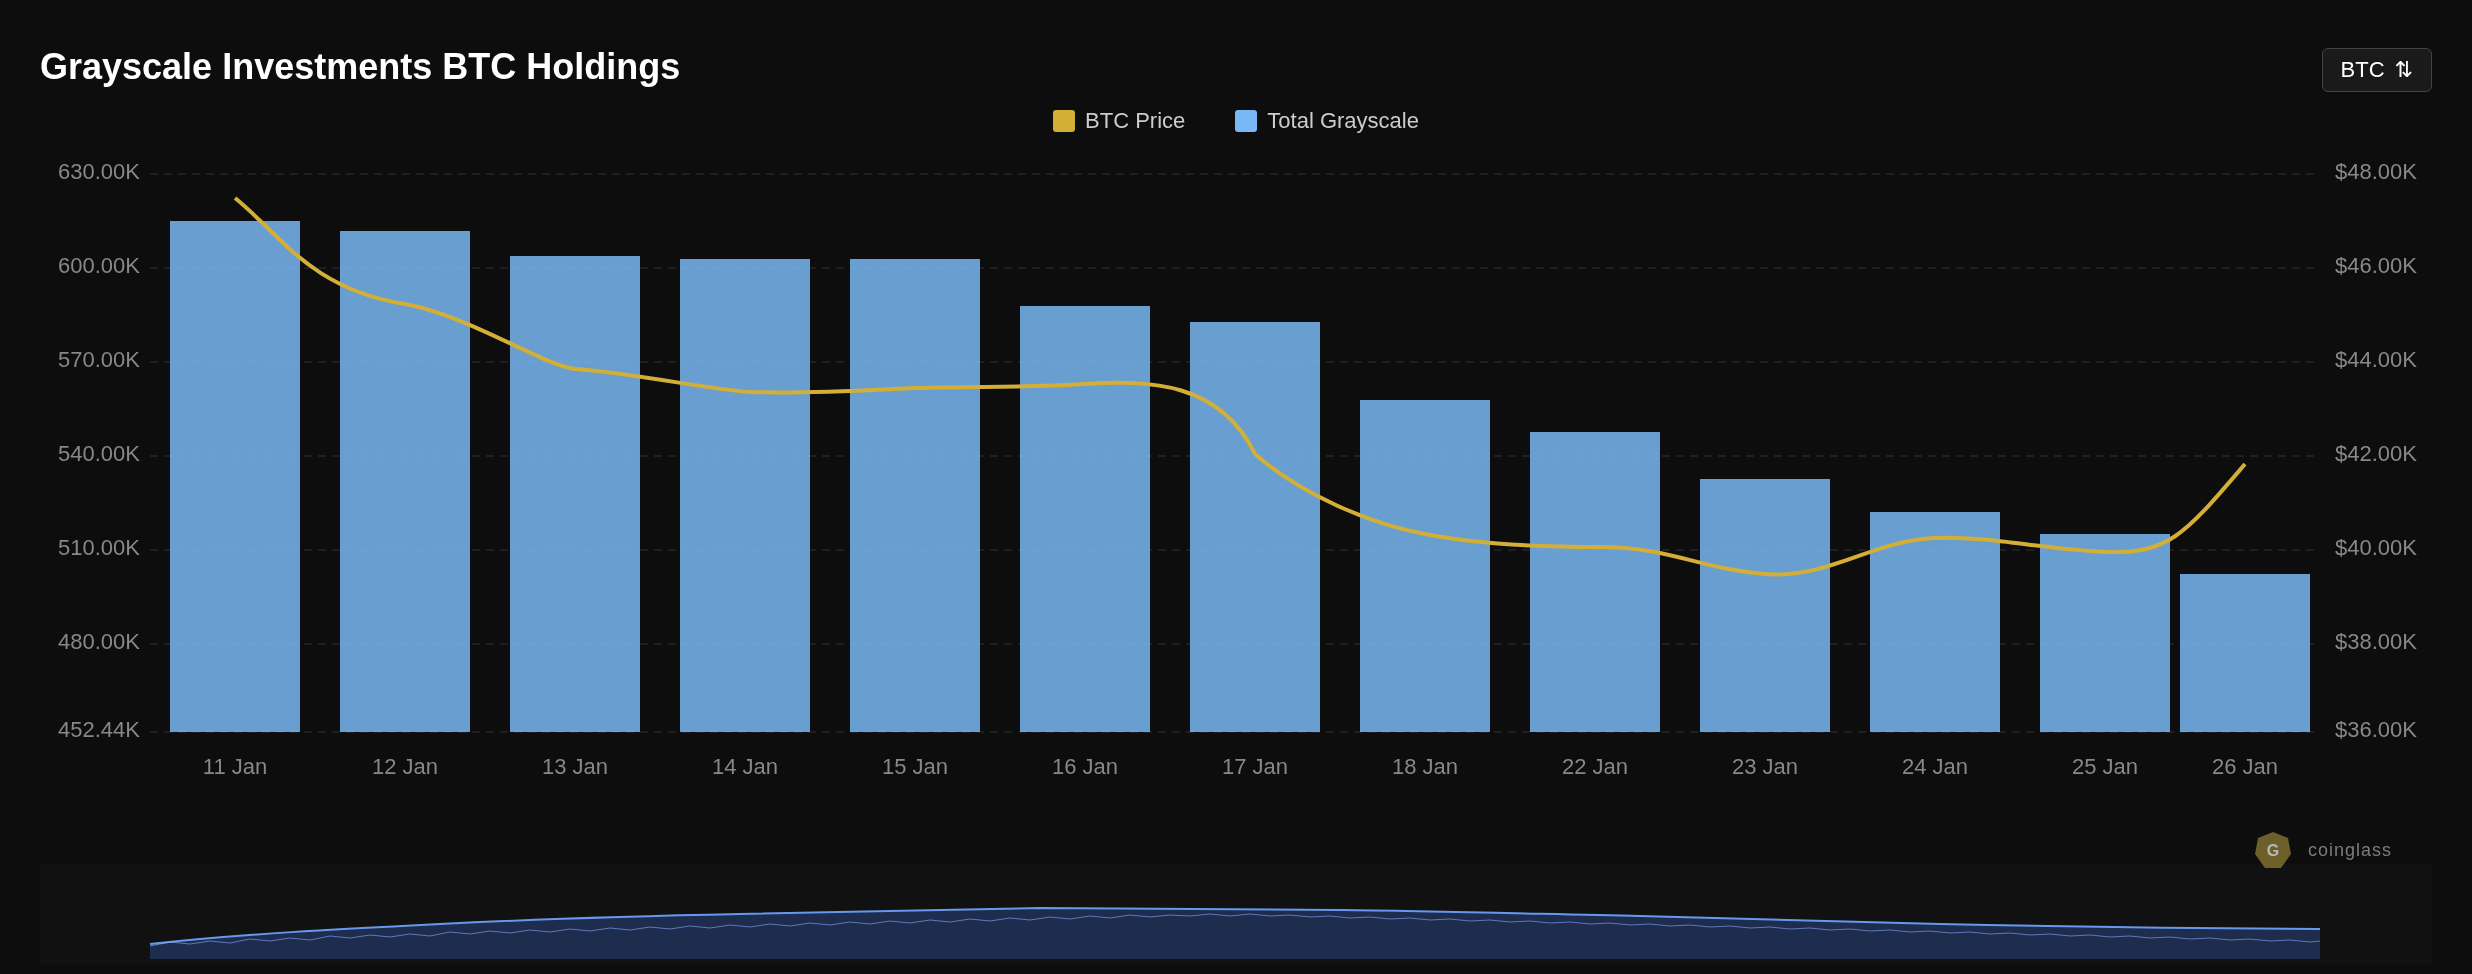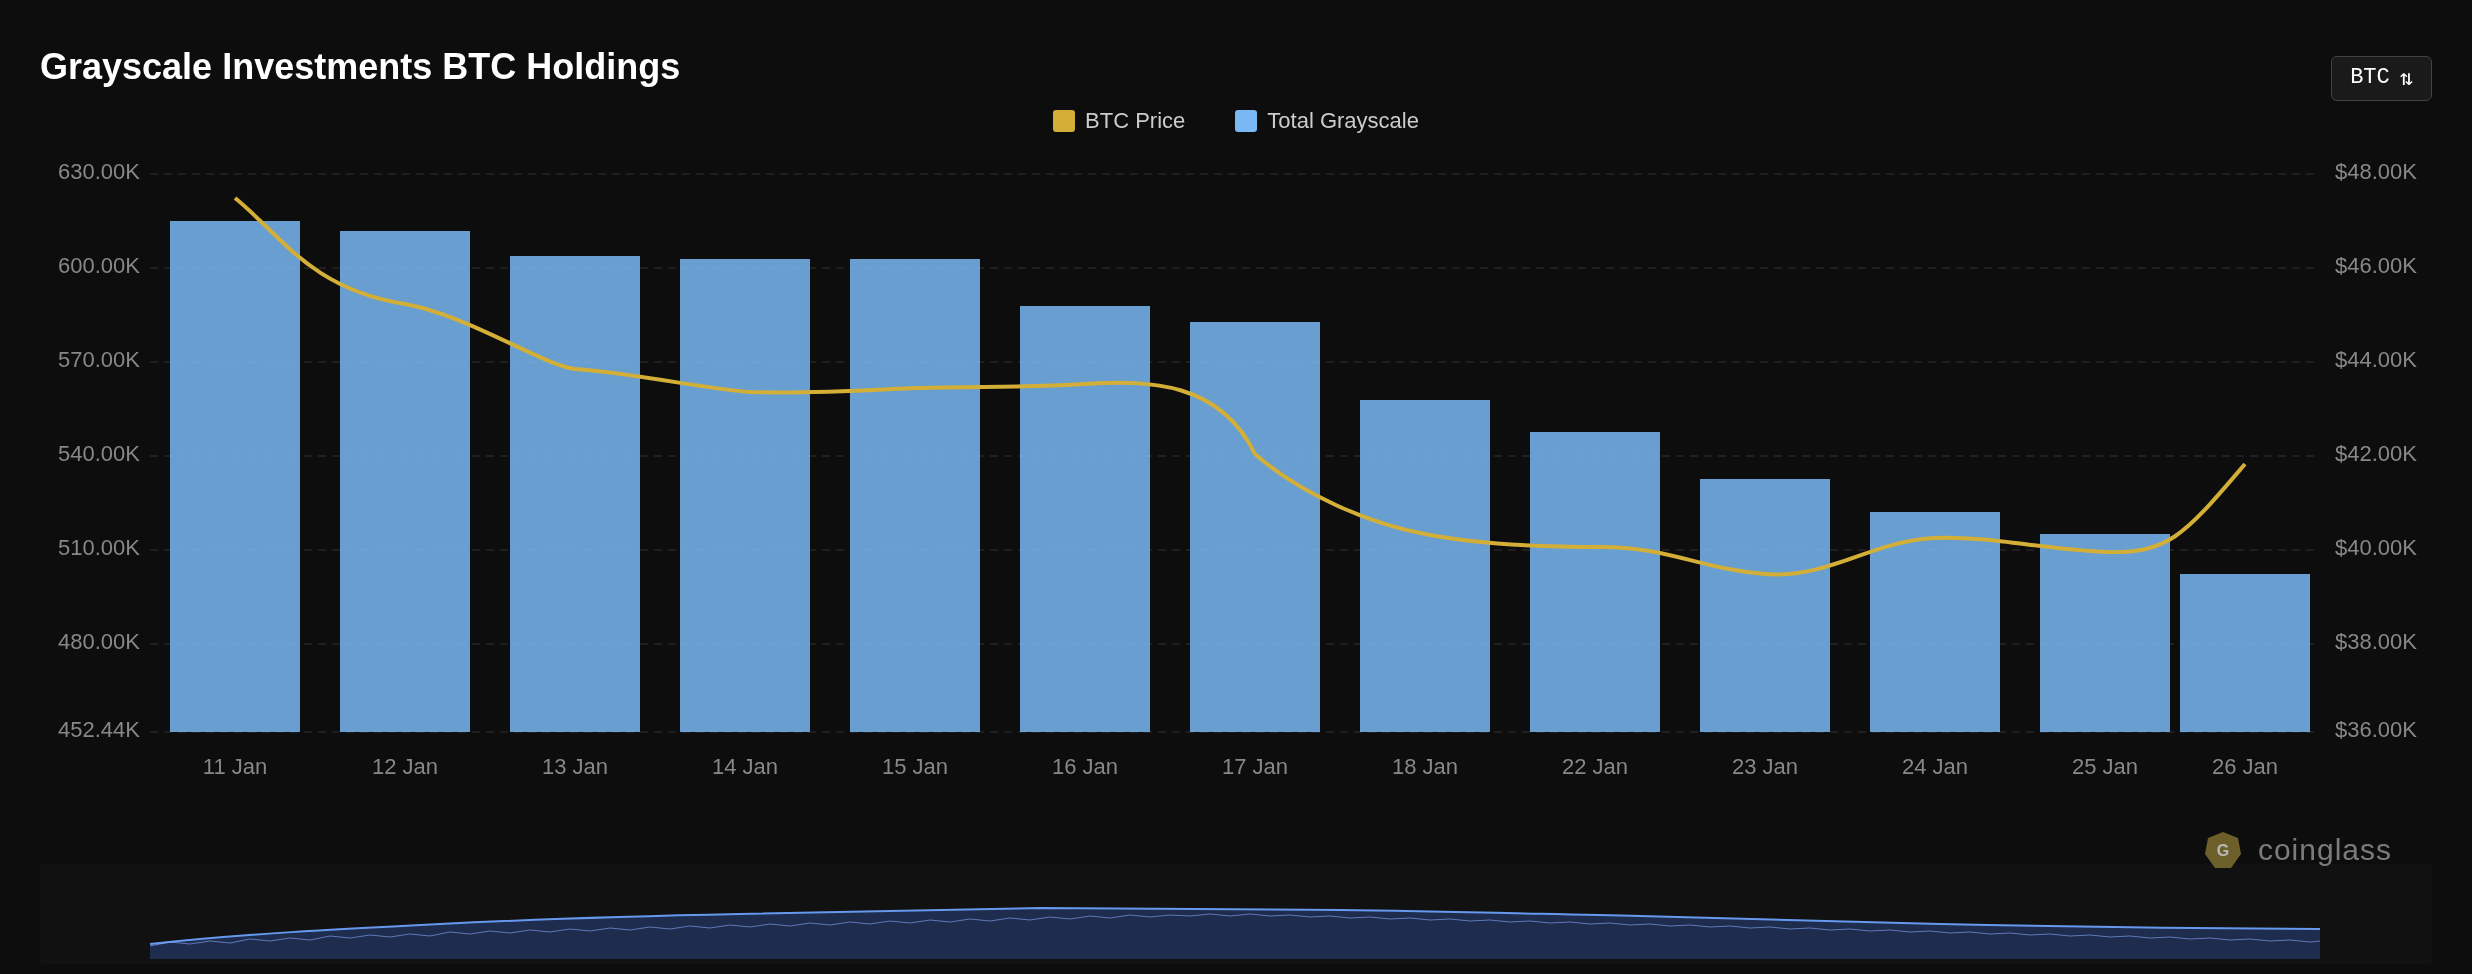--- a/index.html
+++ b/index.html
@@ -23,33 +23,32 @@
 
     .chart-title {
       font-size: 36px;
       font-weight: 600;
       color: #ffffff;
       margin-bottom: 20px;
     }
 
     .btc-selector {
       position: absolute;
-      top: 40px;
+      top: 32px;
       right: 40px;
       background: #1a1a1a;
       border: 1px solid #444;
       border-radius: 6px;
       color: #fff;
       font-size: 22px;
       padding: 8px 18px;
       display: flex;
-      align-items: flex-start;
+      align-items: flex-end;
       gap: 10px;
       cursor: pointer;
-      font-family: Liberation Mono, monospace;
     }
 
     .btc-selector span { font-size: 22px; }
 
     .legend {
       display: flex;
       align-items: center;
       gap: 50px;
       margin-bottom: 20px;
       justify-content: center;
@@ -244,17 +243,17 @@
 
       <path d="M110,82 L130,78 L150,80 L170,77 L190,79 L210,75 L230,77 L250,74 L270,76 L290,72 L310,74 L330,71 L350,73 L370,70 L390,72 L410,68 L430,70 L450,67 L470,69 L490,66 L510,68 L530,65 L550,67 L570,64 L590,66 L610,63 L630,65 L650,62 L670,64 L690,61 L710,63 L730,60 L750,62 L770,59 L790,61 L810,58 L830,60 L850,57 L870,59 L890,56 L910,58 L930,55 L950,57 L970,54 L990,56 L1010,53 L1030,55 L1050,52 L1070,54 L1090,51 L1110,53 L1130,51 L1150,52 L1170,50 L1190,52 L1210,50 L1230,52 L1250,51 L1270,53 L1290,52 L1310,54 L1330,53 L1350,55 L1370,54 L1390,56 L1410,55 L1430,57 L1450,56 L1470,58 L1490,57 L1510,59 L1530,58 L1550,60 L1570,59 L1590,61 L1610,60 L1630,62 L1650,61 L1670,63 L1690,62 L1710,64 L1730,63 L1750,65 L1770,64 L1790,66 L1810,65 L1830,67 L1850,66 L1870,68 L1890,67 L1910,69 L1930,68 L1950,70 L1970,69 L1990,71 L2010,70 L2030,72 L2050,71 L2070,73 L2090,72 L2110,74 L2130,73 L2150,75 L2170,74 L2190,76 L2210,75 L2230,77 L2250,76 L2270,78 L2280,77" stroke="#8aabff" stroke-width="1" fill="none" opacity="0.6"></path>
     </svg>
   </div>
 
   <div class="watermark">
     <svg width="40" height="40" viewBox="0 0 40 40">
       <polygon points="20,2 35,8 38,24 28,38 12,38 2,24 5,8" fill="#b8a040" opacity="0.8"></polygon>
       <text x="20" y="26" text-anchor="middle" fill="#fff" font-size="16" font-weight="bold">G</text>
     </svg>
-    <span style="font-size:30px;color:#aaa;letter-spacing:1px;">coinglass</span>
+    <span style="font-size:18px;color:#aaa;letter-spacing:1px;">coinglass</span>
   </div>
 
 
 </div>
 
 </body></html>

